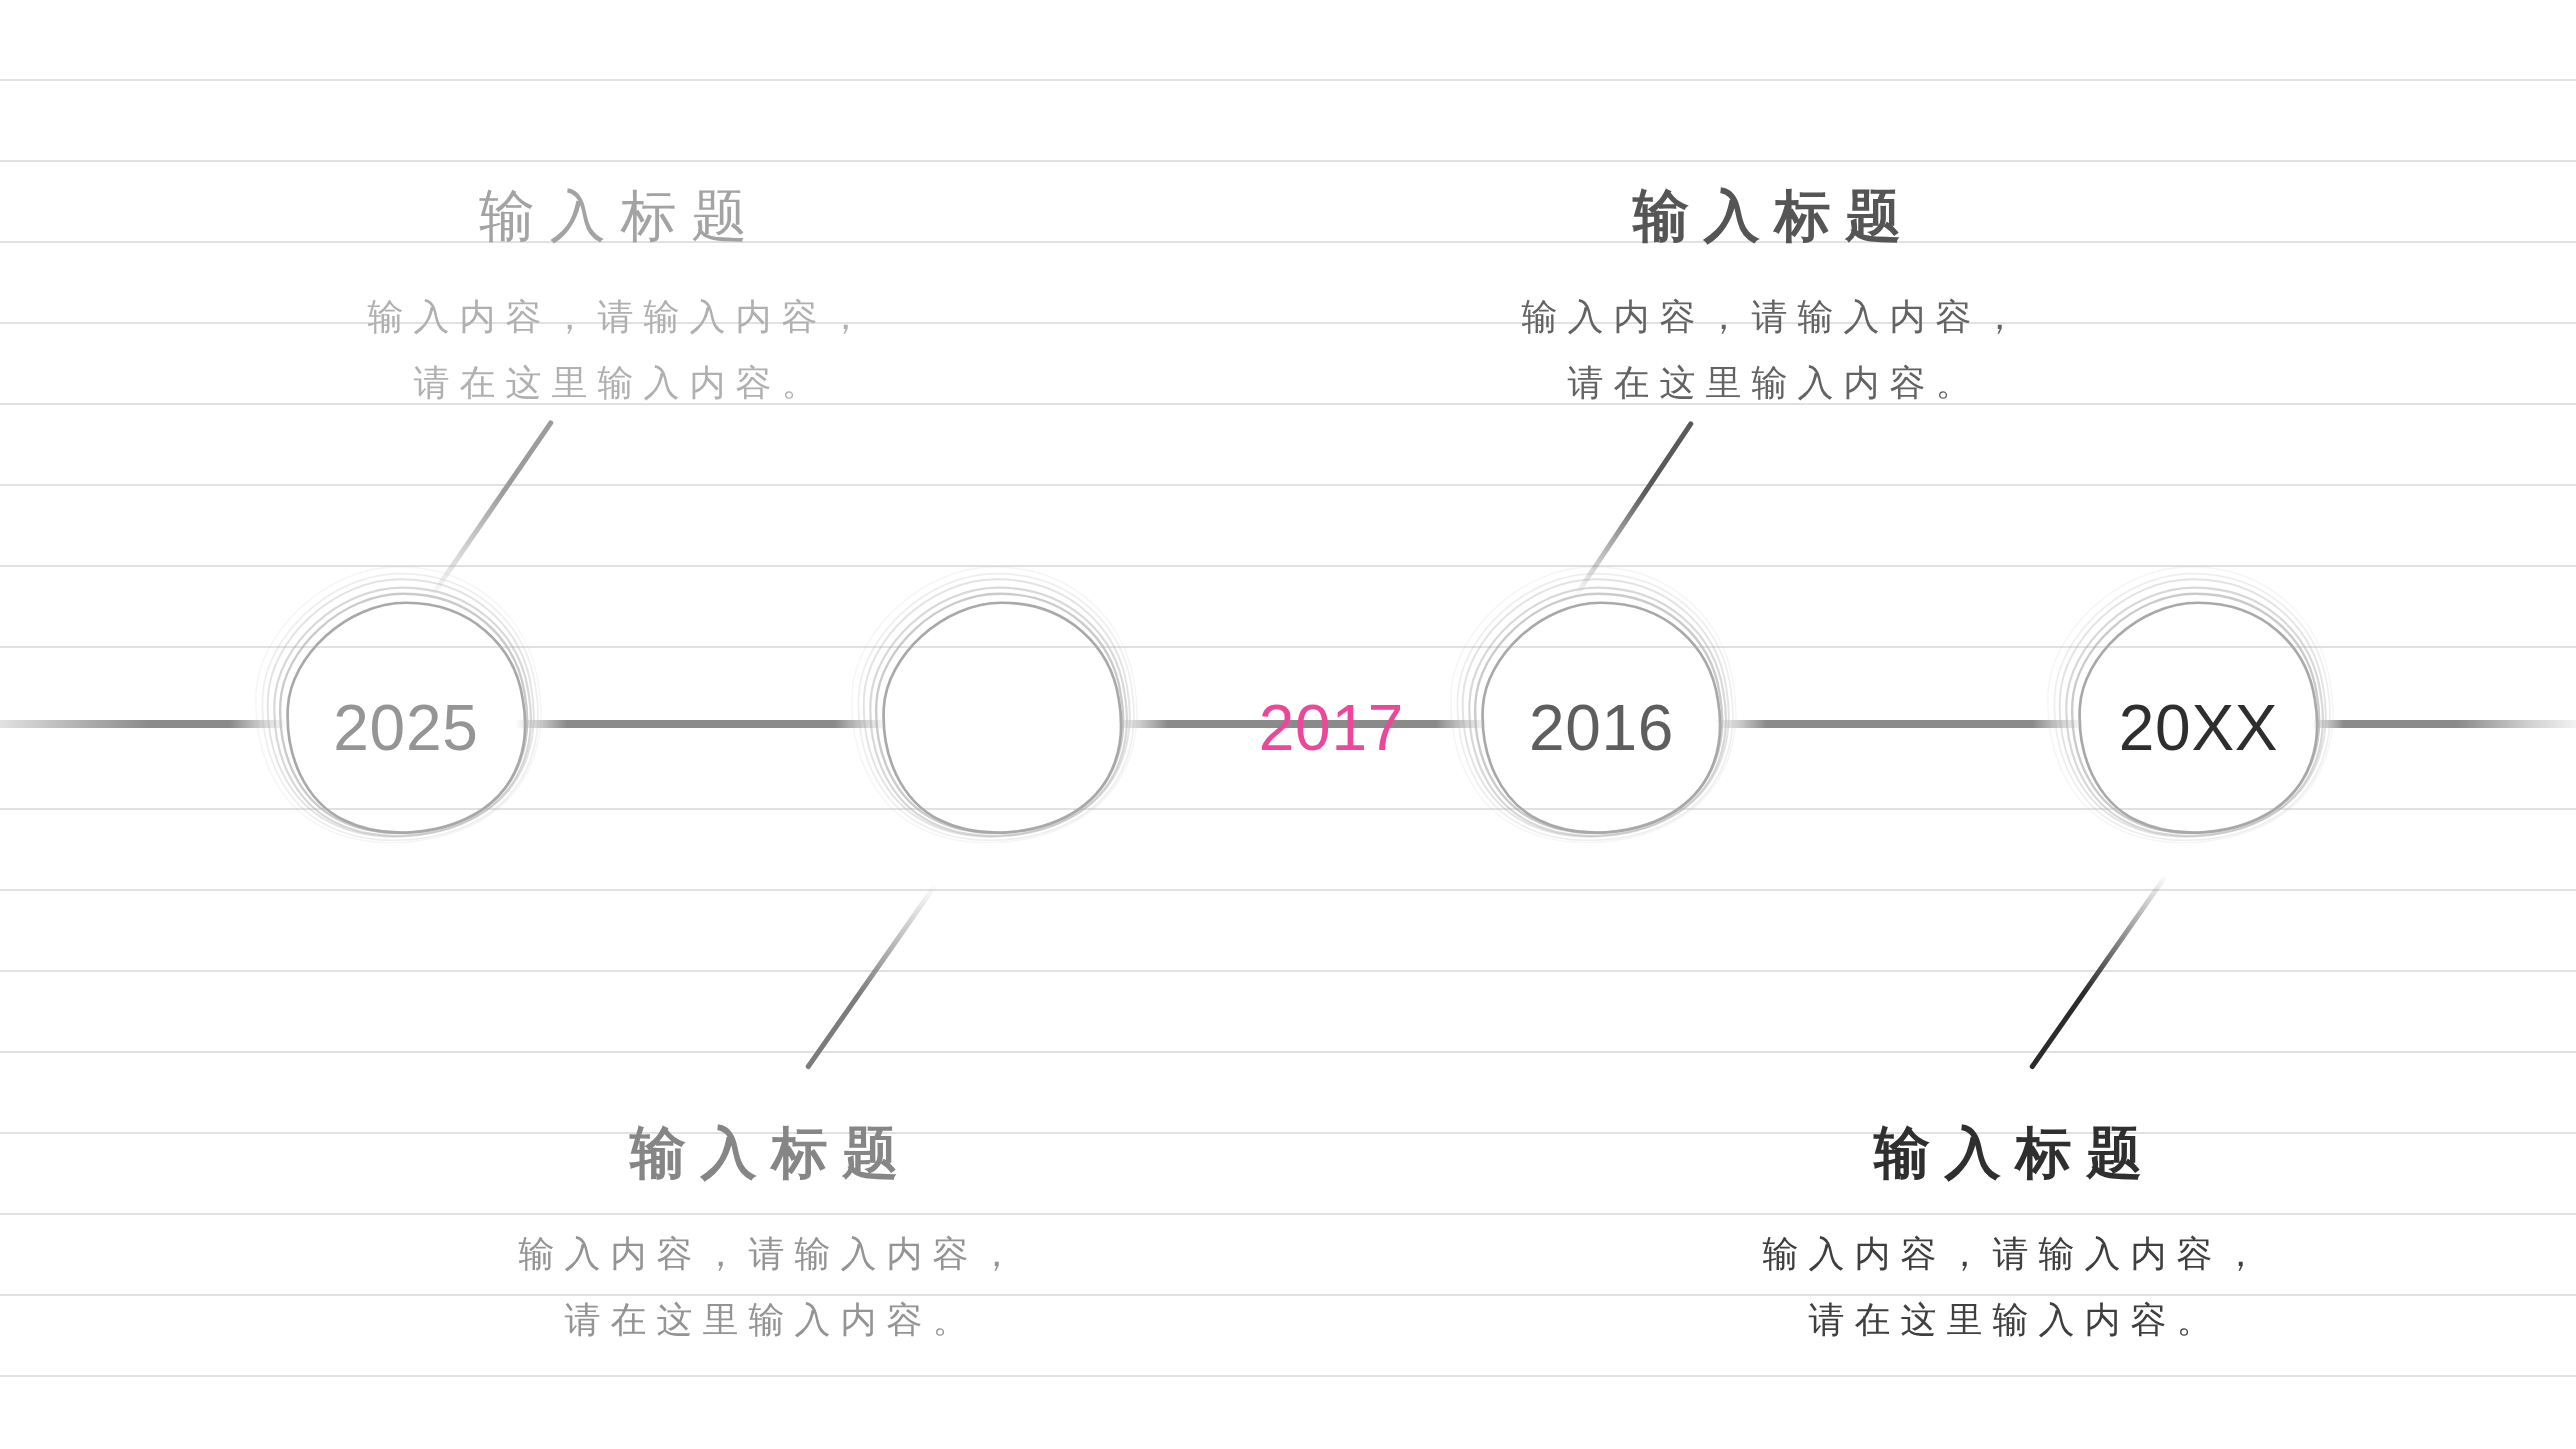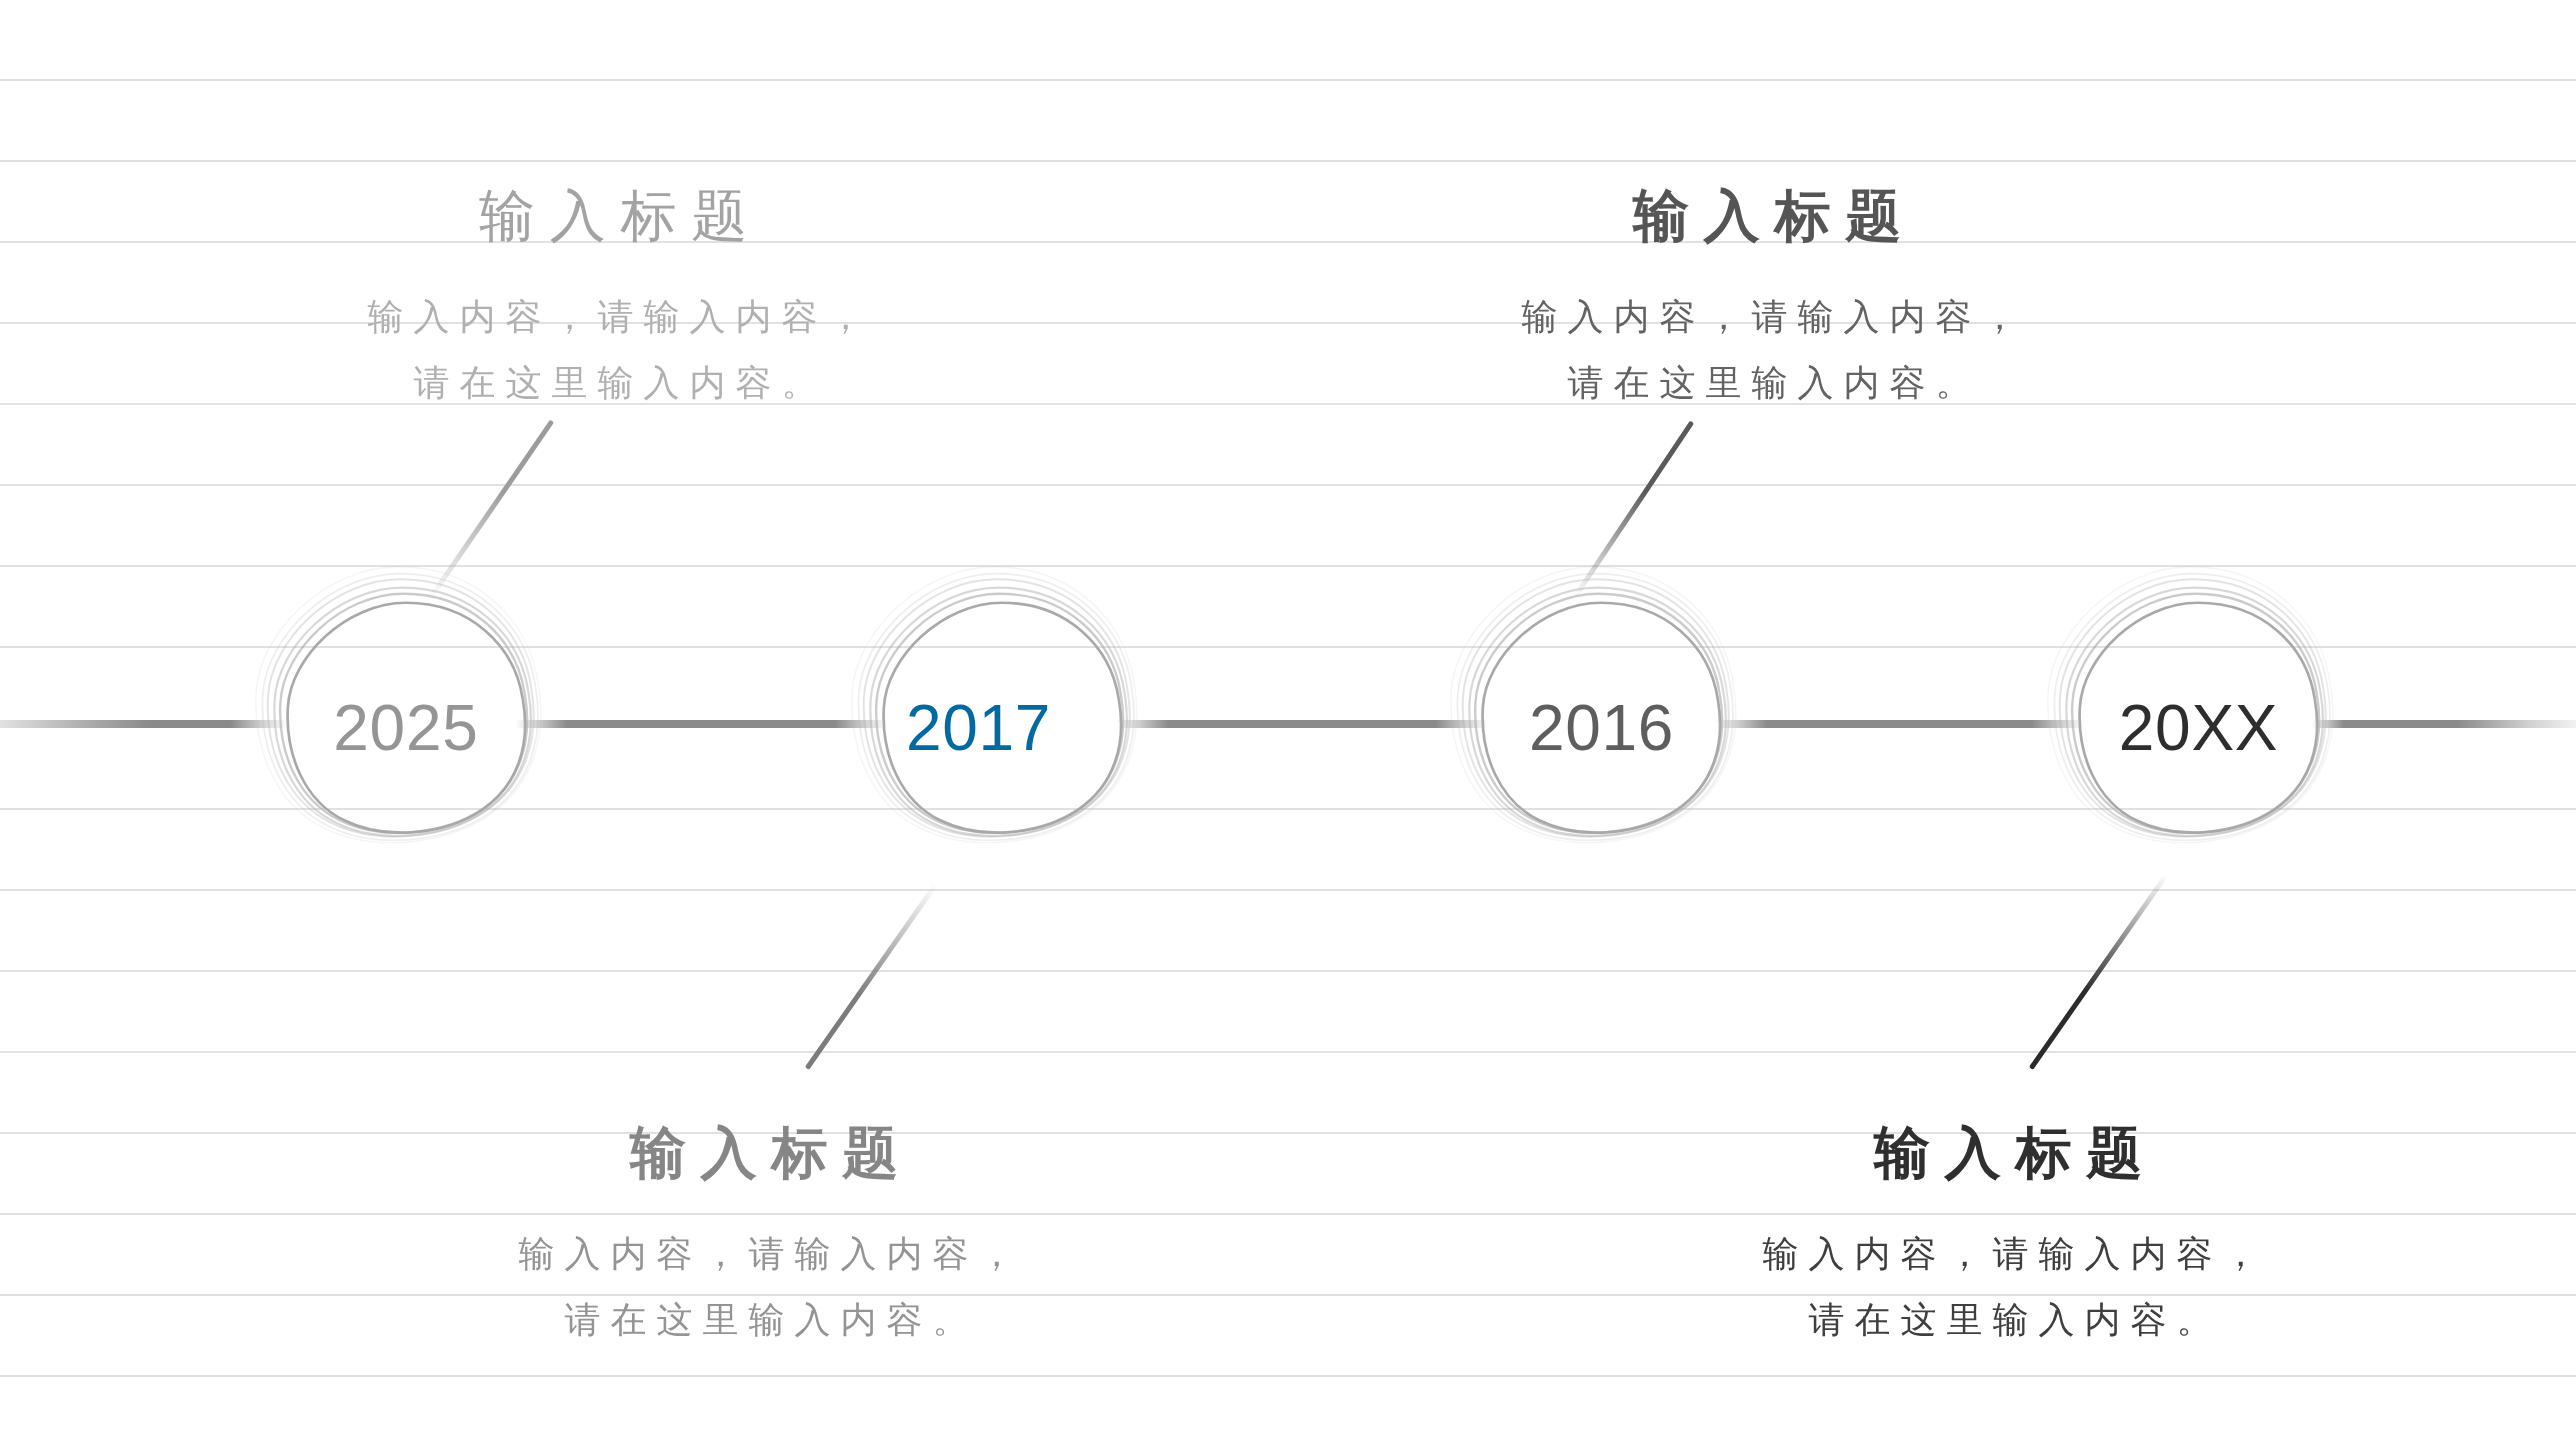--- a/index.html
+++ b/index.html
@@ -54,21 +54,21 @@
   .blob{position:absolute;top:541px;width:376px;height:376px;z-index:4;}
   .blob-2016{left:218px;}
   .blob-2017{left:814px;}
   .blob-2019{left:1413px;}
   .blob-20XX{left:2010px;}
 
   
   .year{position:absolute;top:696px;width:805px;line-height:64px;font-size:64px;
     text-align:center;z-index:5;letter-spacing:0.7px;}
   .y0{left:3.4px;color:#959595;}
-  .y1{left:576px;color:#0369a1;}
+  .y1{left:599px;color:#ec4899;text-align:right;}
   .y2{left:1199px;color:#5e5e5e;}
   .y3{left:1796px;color:#2e2e2e;}
 
   
   .block{position:absolute;width:939px;text-align:center;z-index:6;}
   .block .title{font-size:56px;line-height:75px;letter-spacing:14.8px;font-weight:bold;text-align:center;}
   .block .body{margin-top:31px;font-size:36px;line-height:66px;letter-spacing:10px;}
   .tl{left:151px;top:178px;}   .tl .title{color:#a3a3a3;font-weight:normal;} .tl .body{color:#b0b0b0;}
   .tr{left:1305px;top:178px;}  .tr .title{color:#555555;} .tr .body{color:#636363;}
   .bl{left:302px;top:1115px;}  .bl .title{color:#868686;} .bl .body{color:#949494;}

